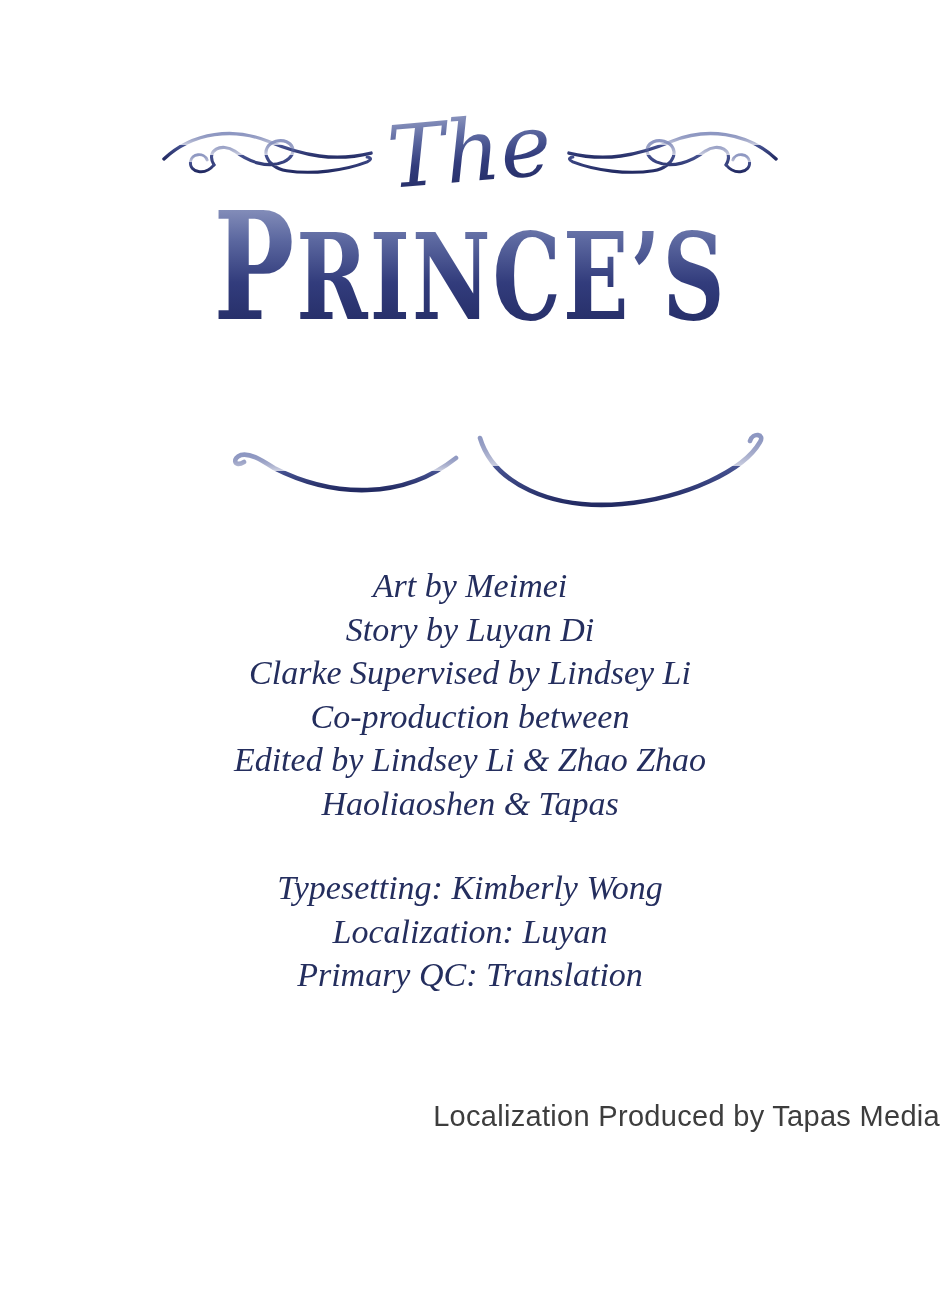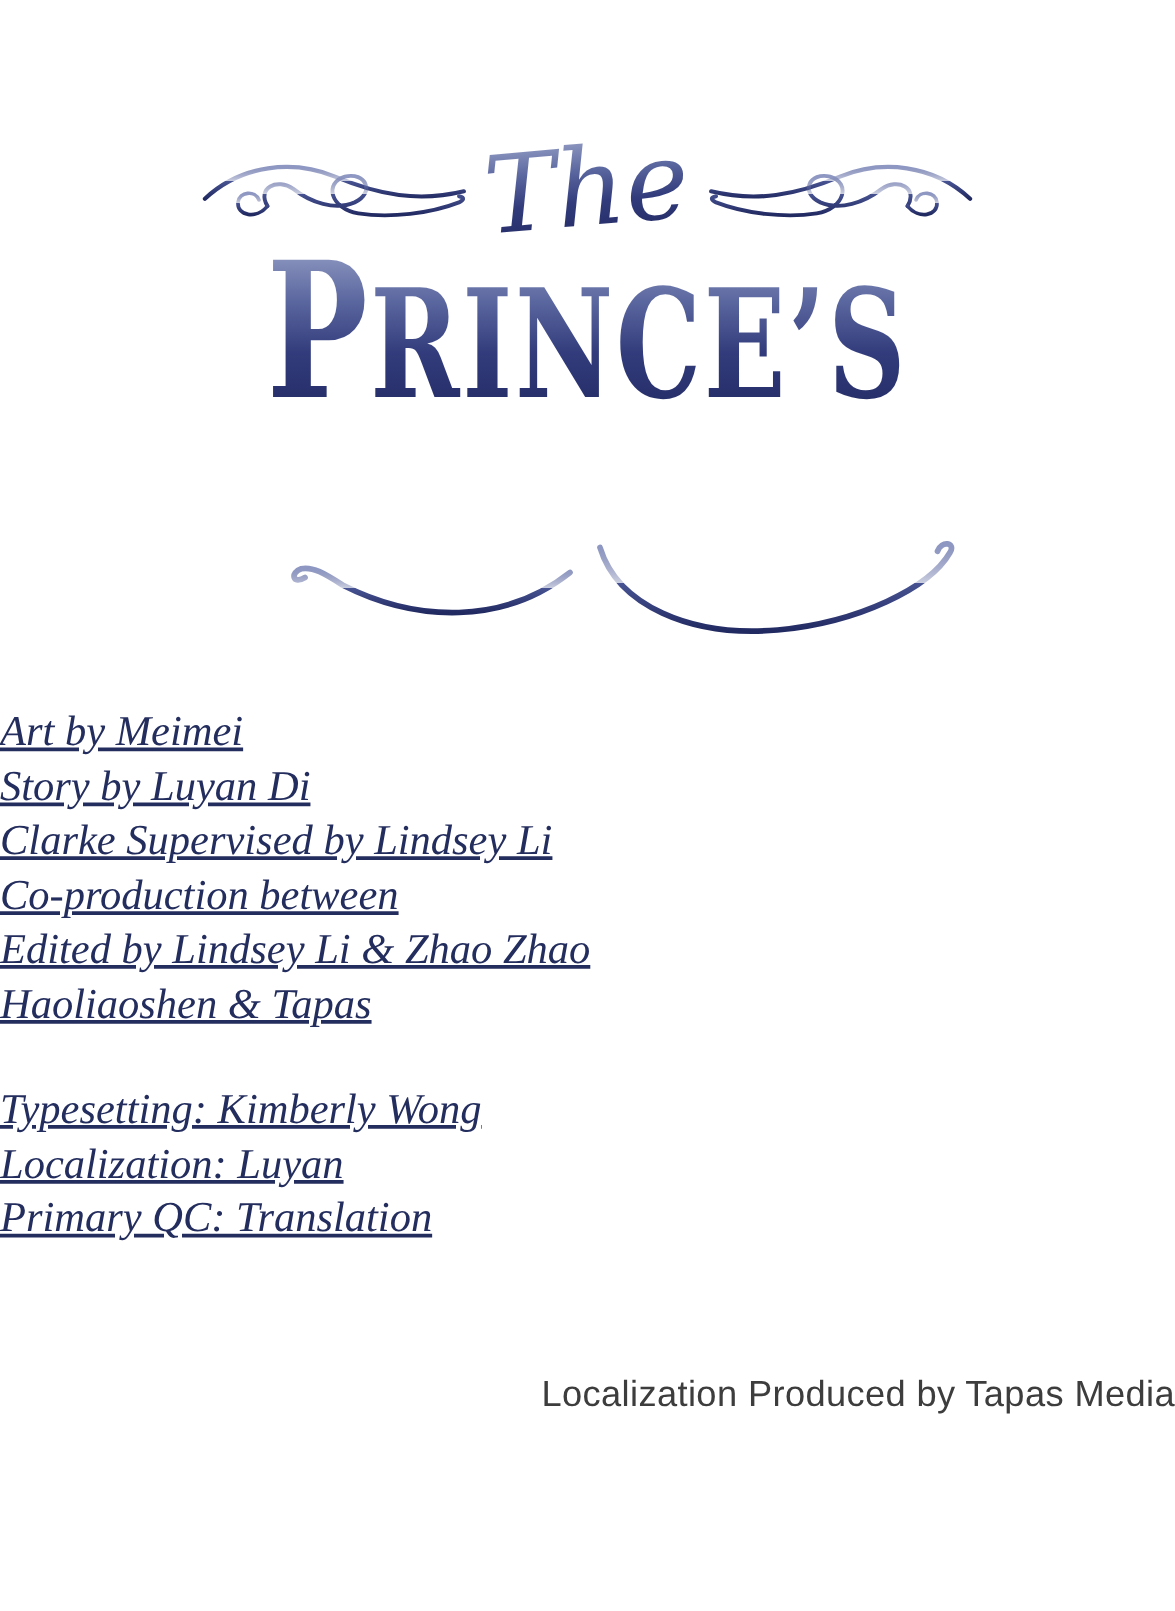--- a/index.html
+++ b/index.html
@@ -78,26 +78,25 @@
 
   .swash { position: absolute; }
   .swash-first { left: 228px; top: 450px; width: 235px; height: 55px; }
   .swash-love  { left: 472px; top: 432px; width: 300px; height: 88px; }
 
   
   .credits-block {
     position: absolute;
     left: 0;
     width: 100%;
-    text-align: left;
+    text-align: center;
     font-family: "Liberation Serif", serif;
     font-style: italic;
     font-size: 34px;
     color: var(--credits-navy, #242e5e);
-    text-decoration: underline;
   }
   .credits-block p { line-height: 43.5px; }
   .staff-block { top: 564px; }
   .loc-block   { top: 866px; }
 
   
   .footer-line {
     position: absolute;
     top: 1100px;
     left: 0;

